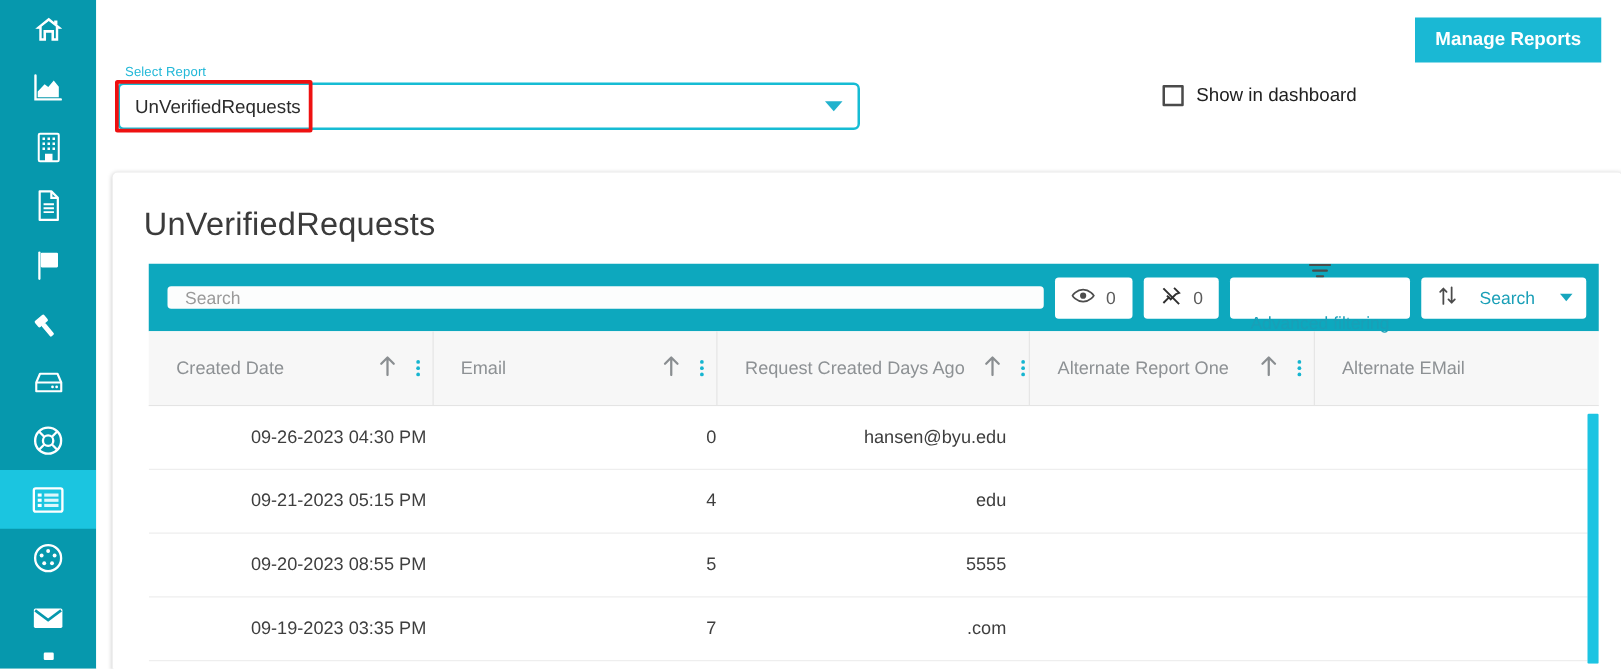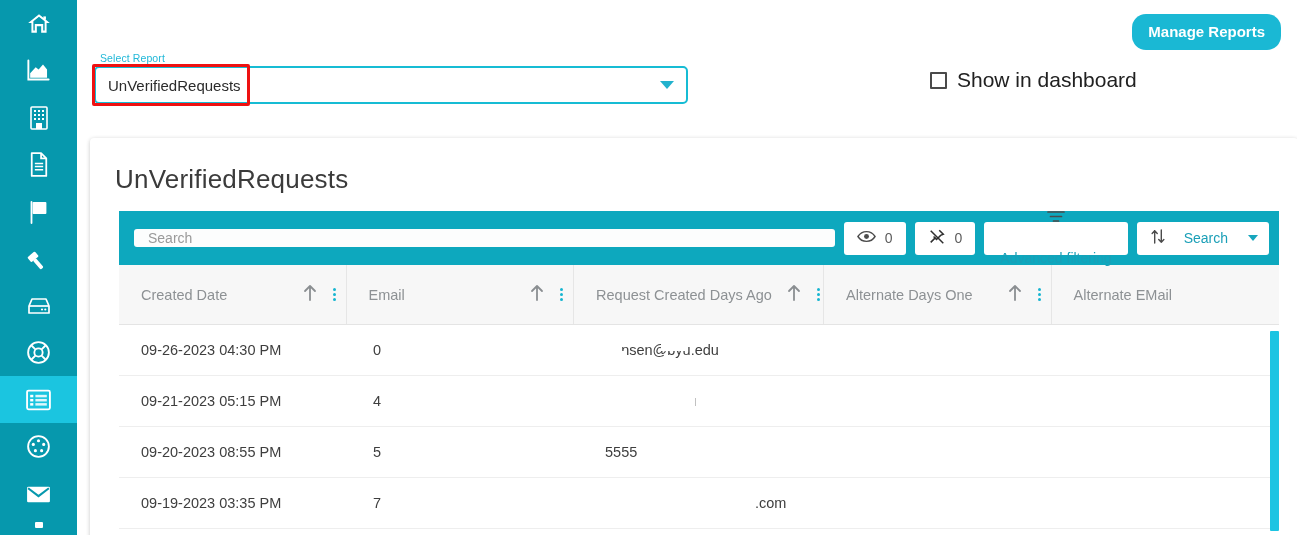--- a/index.html
+++ b/index.html
@@ -35,21 +35,21 @@
     height: 535px;
     background: #ffffff;
   }
 
   
   .manage-btn {
     position: absolute; top: 14px; right: 16px;
     background: #1ab8d4;
     color: #ffffff;
     border: none;
-    border-radius: 14px;
+    border-radius: 0;
     font-size: 15px;
     font-weight: bold;
     padding: 10px 16px 11px 16px;
     font-family: "Liberation Sans", sans-serif;
     line-height: 1;
     cursor: pointer;
   }
 
   .select-wrap {
     position: absolute;
@@ -100,21 +100,21 @@
     left: 853px; top: 68px;
     display: flex; align-items: center; gap: 10px;
   }
   .checkbox {
     width: 17px; height: 17px;
     border: 2px solid #4a4a4a;
     background: #fff;
     border-radius: 1px;
   }
   .dash-check-label {
-    font-size: 21px;
+    font-size: 15px;
     color: #212121;
   }
 
   
   .card {
     position: absolute;
     left: 13px; top: 138px;
     width: 1208px; height: 420px;
     background: #ffffff;
     border-radius: 4px;
@@ -217,20 +217,21 @@
   .c3 { width: 250px; }
   .c4 { width: 250px; }
   .c5 { width: 250px; border-right: none; }
 
   
   .tbody {
     position: relative;
     height: 206px;
     overflow: hidden;
     background: #fff;
+    text-align: right;
   }
   .trow {
     display: flex;
     height: 51px;
     border-bottom: 1px solid #eeeeee;
     align-items: center;
   }
   .td {
     font-size: 14.5px;
     color: #3e3e3e;
@@ -526,21 +527,21 @@
                 </svg>
             </span>
             <span class="dots">
                 <i></i>
                 <i></i>
                 <i></i>
               </span>
           </div>
 
           <div class="th c4">
-            <span class="th-label">Alternate Days One</span>
+            <span class="th-label">Alternate Report One</span>
             <span class="th-sort">
               <svg width="14" height="17" viewBox="0 0 14 17" fill="none" stroke="#8a8e91" stroke-width="1.8" stroke-linecap="round" stroke-linejoin="round">
                   <path d="M7 16V2M7 2 2 7M7 2l5 5"></path>
                 </svg>
             </span>
             <span class="dots">
                 <i></i>
                 <i></i>
                 <i></i>
               </span>

